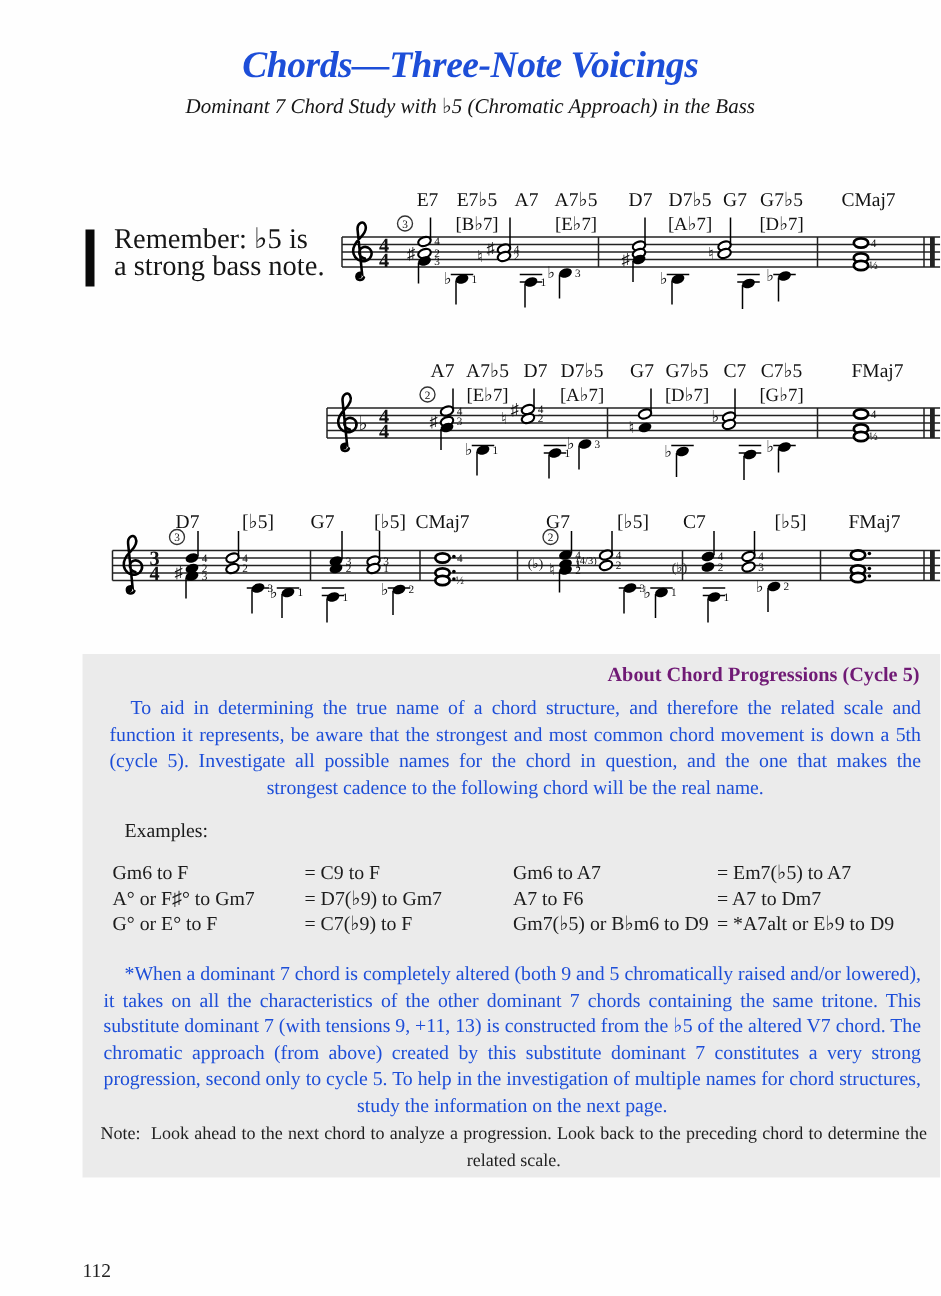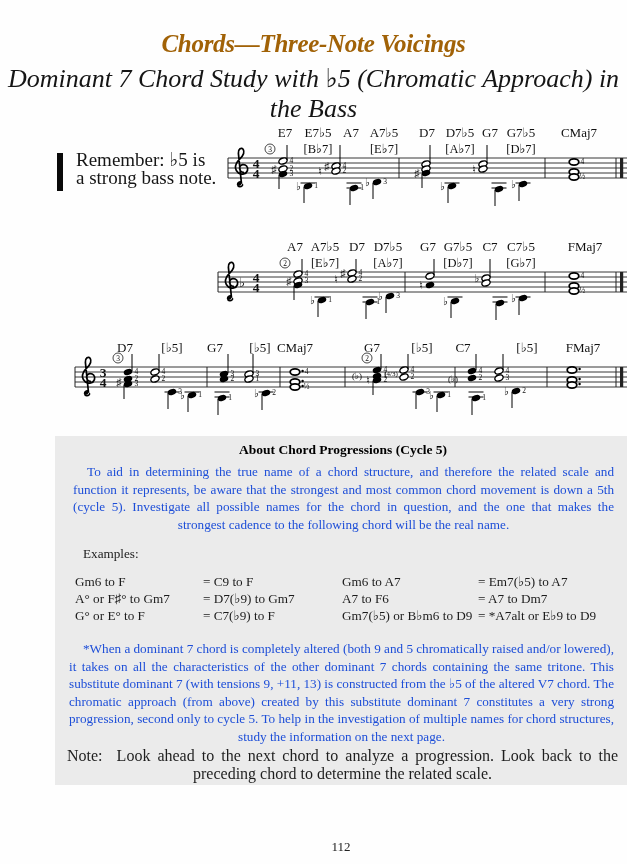--- a/index.html
+++ b/index.html
@@ -1,38 +1,38 @@
 <!DOCTYPE html>
 <html><head>
 <meta charset="utf-8">
 <style>
   html,body{margin:0;padding:0;background:#ffffff;}
   .page{position:relative;width:627px;height:864px;background:#fefefe;overflow:hidden;
         font-family:"Liberation Serif","DejaVu Serif",serif;color:#1b1b1b;}
   .abs{position:absolute;}
   .title{top:30px;left:0;width:627px;text-align:center;font-size:25px;font-weight:bold;
-         font-style:italic;letter-spacing:-0.3px;color:#a16207;}
-  .subtitle{top:63px;left:0;width:627px;text-align:center;font-size:26px;font-style:italic;color:#151515;}
+         font-style:italic;letter-spacing:-0.3px;color:#1d4ed8;}
+  .subtitle{top:63px;left:0;width:627px;text-align:center;font-size:14px;font-style:italic;color:#151515;}
   .reminder-bar{left:57px;top:153px;width:6px;height:38px;background:#0a0a0a;}
   .reminder-text{left:76px;top:151px;width:150px;font-size:19px;line-height:18px;color:#161616;}
   .staff{position:absolute;left:0;width:627px;height:112px;}
   .info-box{left:55px;top:436px;width:572px;height:349px;background:#ebebeb;}
-  .box-heading{top:6px;left:18px;width:540px;text-align:center;font-size:13.5px;font-weight:bold;color:#000000;}
+  .box-heading{top:6px;left:18px;width:540px;text-align:right;font-size:13.5px;font-weight:bold;color:#701a75;}
   .para{font-size:13.2px;line-height:17.6px;text-align:justify;text-align-last:center;color:#1d4ed8;}
   .para1{top:27px;left:18px;width:541px;text-indent:14px;}
   .para2{top:204px;left:14px;width:545px;text-indent:14px;}
   .examples-label{top:110px;left:28px;font-size:13.2px;}
   .ex-row{position:absolute;left:0;width:572px;height:17px;font-size:13.2px;padding-left:16px;}
   .ex-c1{position:absolute;left:20px;}
   .ex-c2{position:absolute;left:148px;}
   .ex-c3{position:absolute;left:287px;}
   .ex-c4{position:absolute;left:423px;}
-  .note-para{top:311px;left:12px;width:551px;font-size:16px;line-height:17.6px;
+  .note-para{top:311px;left:12px;width:551px;font-size:12px;line-height:17.6px;
              text-align:justify;text-align-last:center;color:#1e1e1e;}
-  .page-number{top:839px;left:55px;width:572px;text-align:center;font-size:13px;color:#222;}
+  .page-number{top:839px;left:55px;width:572px;font-size:13px;color:#222;}
 </style>
 </head>
 <body>
 
 <div class="page">
 
   <div class="abs title">Chords—Three-Note Voicings</div>
   <div class="abs subtitle">Dominant 7 Chord Study with ♭5 (Chromatic Approach) in the Bass</div>
 
   <div class="abs reminder-bar"></div>

